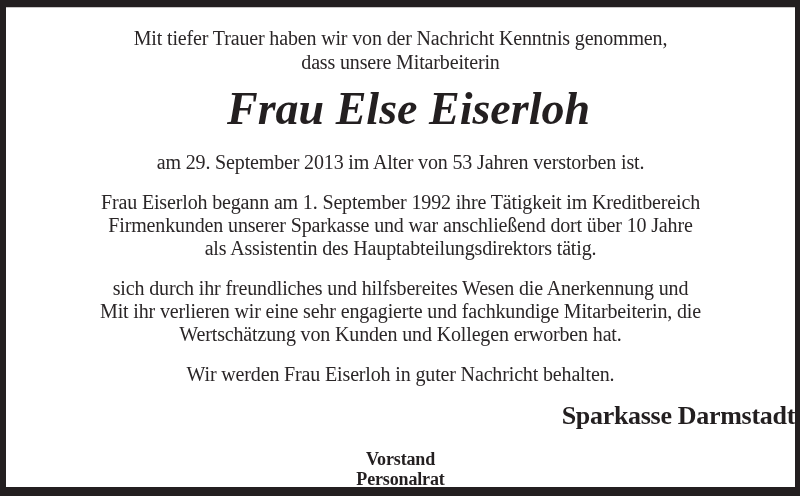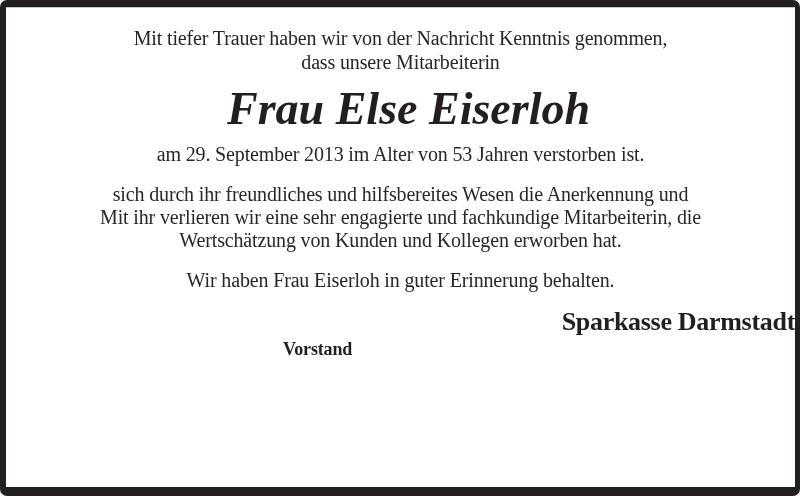--- a/index.html
+++ b/index.html
@@ -17,21 +17,20 @@
   }
   .page{
     box-sizing:border-box;
     width:800px;
     height:496px;
     background:var(--bg);
     border-style:solid;
     border-color:var(--frame);
     border-width:7px 5px 9px 6px;
     position:relative;
-    border-radius:7px;
   }
   .scan-line{
     height:1px;
     width:100%;
     background:#c9c6c7;
   }
   .content{
     font-family:"Liberation Serif","DejaVu Serif",serif;
     color:var(--text);
     text-align:center;
@@ -45,21 +44,21 @@
   .deceased-name{
     margin:9px 0 0 16px;
     font-size:46px;
     font-weight:bold;
     font-style:italic;
     line-height:52px;
     letter-spacing:0;
     color:var(--frame);
   }
   .death-line{
-    margin-top:7px;
+    margin-top:15px;
     font-size:20px;
     line-height:24px;
   }
   .para{
     margin-top:17px;
     font-size:20px;
     line-height:23px;
   }
   .signature{
     margin-top:15px;
@@ -67,59 +66,66 @@
   .org-name{
     font-size:26px;
     font-weight:bold;
     line-height:30px;
     letter-spacing:-0.3px;
     color:var(--frame);
     text-align:right;
   }
   .signatories-row{
     width:235px;
-    margin:2px auto 0 auto;
+    margin:18px auto 0 auto;
     display:flex;
     justify-content:space-between;
     font-size:18px;
     font-weight:bold;
     line-height:20px;
     color:var(--frame);
+    flex-direction:column;
   }
   .line{display:block;}
 </style>
 </head>
 <body>
 
 <div class="page">
   <div class="scan-line"></div>
 
   <div class="content">
 
     <div class="intro">
       <span class="line">Mit tiefer Trauer haben wir von der Nachricht Kenntnis genommen,</span>
       <span class="line">dass unsere Mitarbeiterin</span>
     </div>
 
     <h1 class="deceased-name">Frau Else Eiserloh</h1>
 
     <div class="death-line">am 29. September 2013 im Alter von 53 Jahren verstorben ist.</div>
 
+    <div class="para">
+      <span class="line">Frau Eiserloh begann am 1. September 1992 ihre Tätigkeit im Kreditbereich</span>
+      <span class="line">Firmenkunden unserer Sparkasse und war anschließend dort über 10 Jahre</span>
+      <span class="line">als Assistentin des Hauptabteilungsdirektors tätig.</span>
+    </div>
 
     <div class="para">
       <span class="line">sich durch ihr freundliches und hilfsbereites Wesen die Anerkennung und</span>
       <span class="line">Mit ihr verlieren wir eine sehr engagierte und fachkundige Mitarbeiterin, die</span>
       <span class="line">Wertschätzung von Kunden und Kollegen erworben hat.</span>
     </div>
 
     <div class="para">
-      <span class="line">Wir haben Frau Eiserloh in guter Erinnerung behalten.</span>
+      <span class="line">Wir werden Frau Eiserloh in guter Nachricht behalten.</span>
     </div>
 
     <div class="signature">
       <div class="org-name">Sparkasse Darmstadt</div>
       <div class="signatories-row">
         <span>Vorstand</span>
+        <span>Personalrat</span>
       </div>
     </div>
 
   </div>
 </div>
 
 </body></html>

